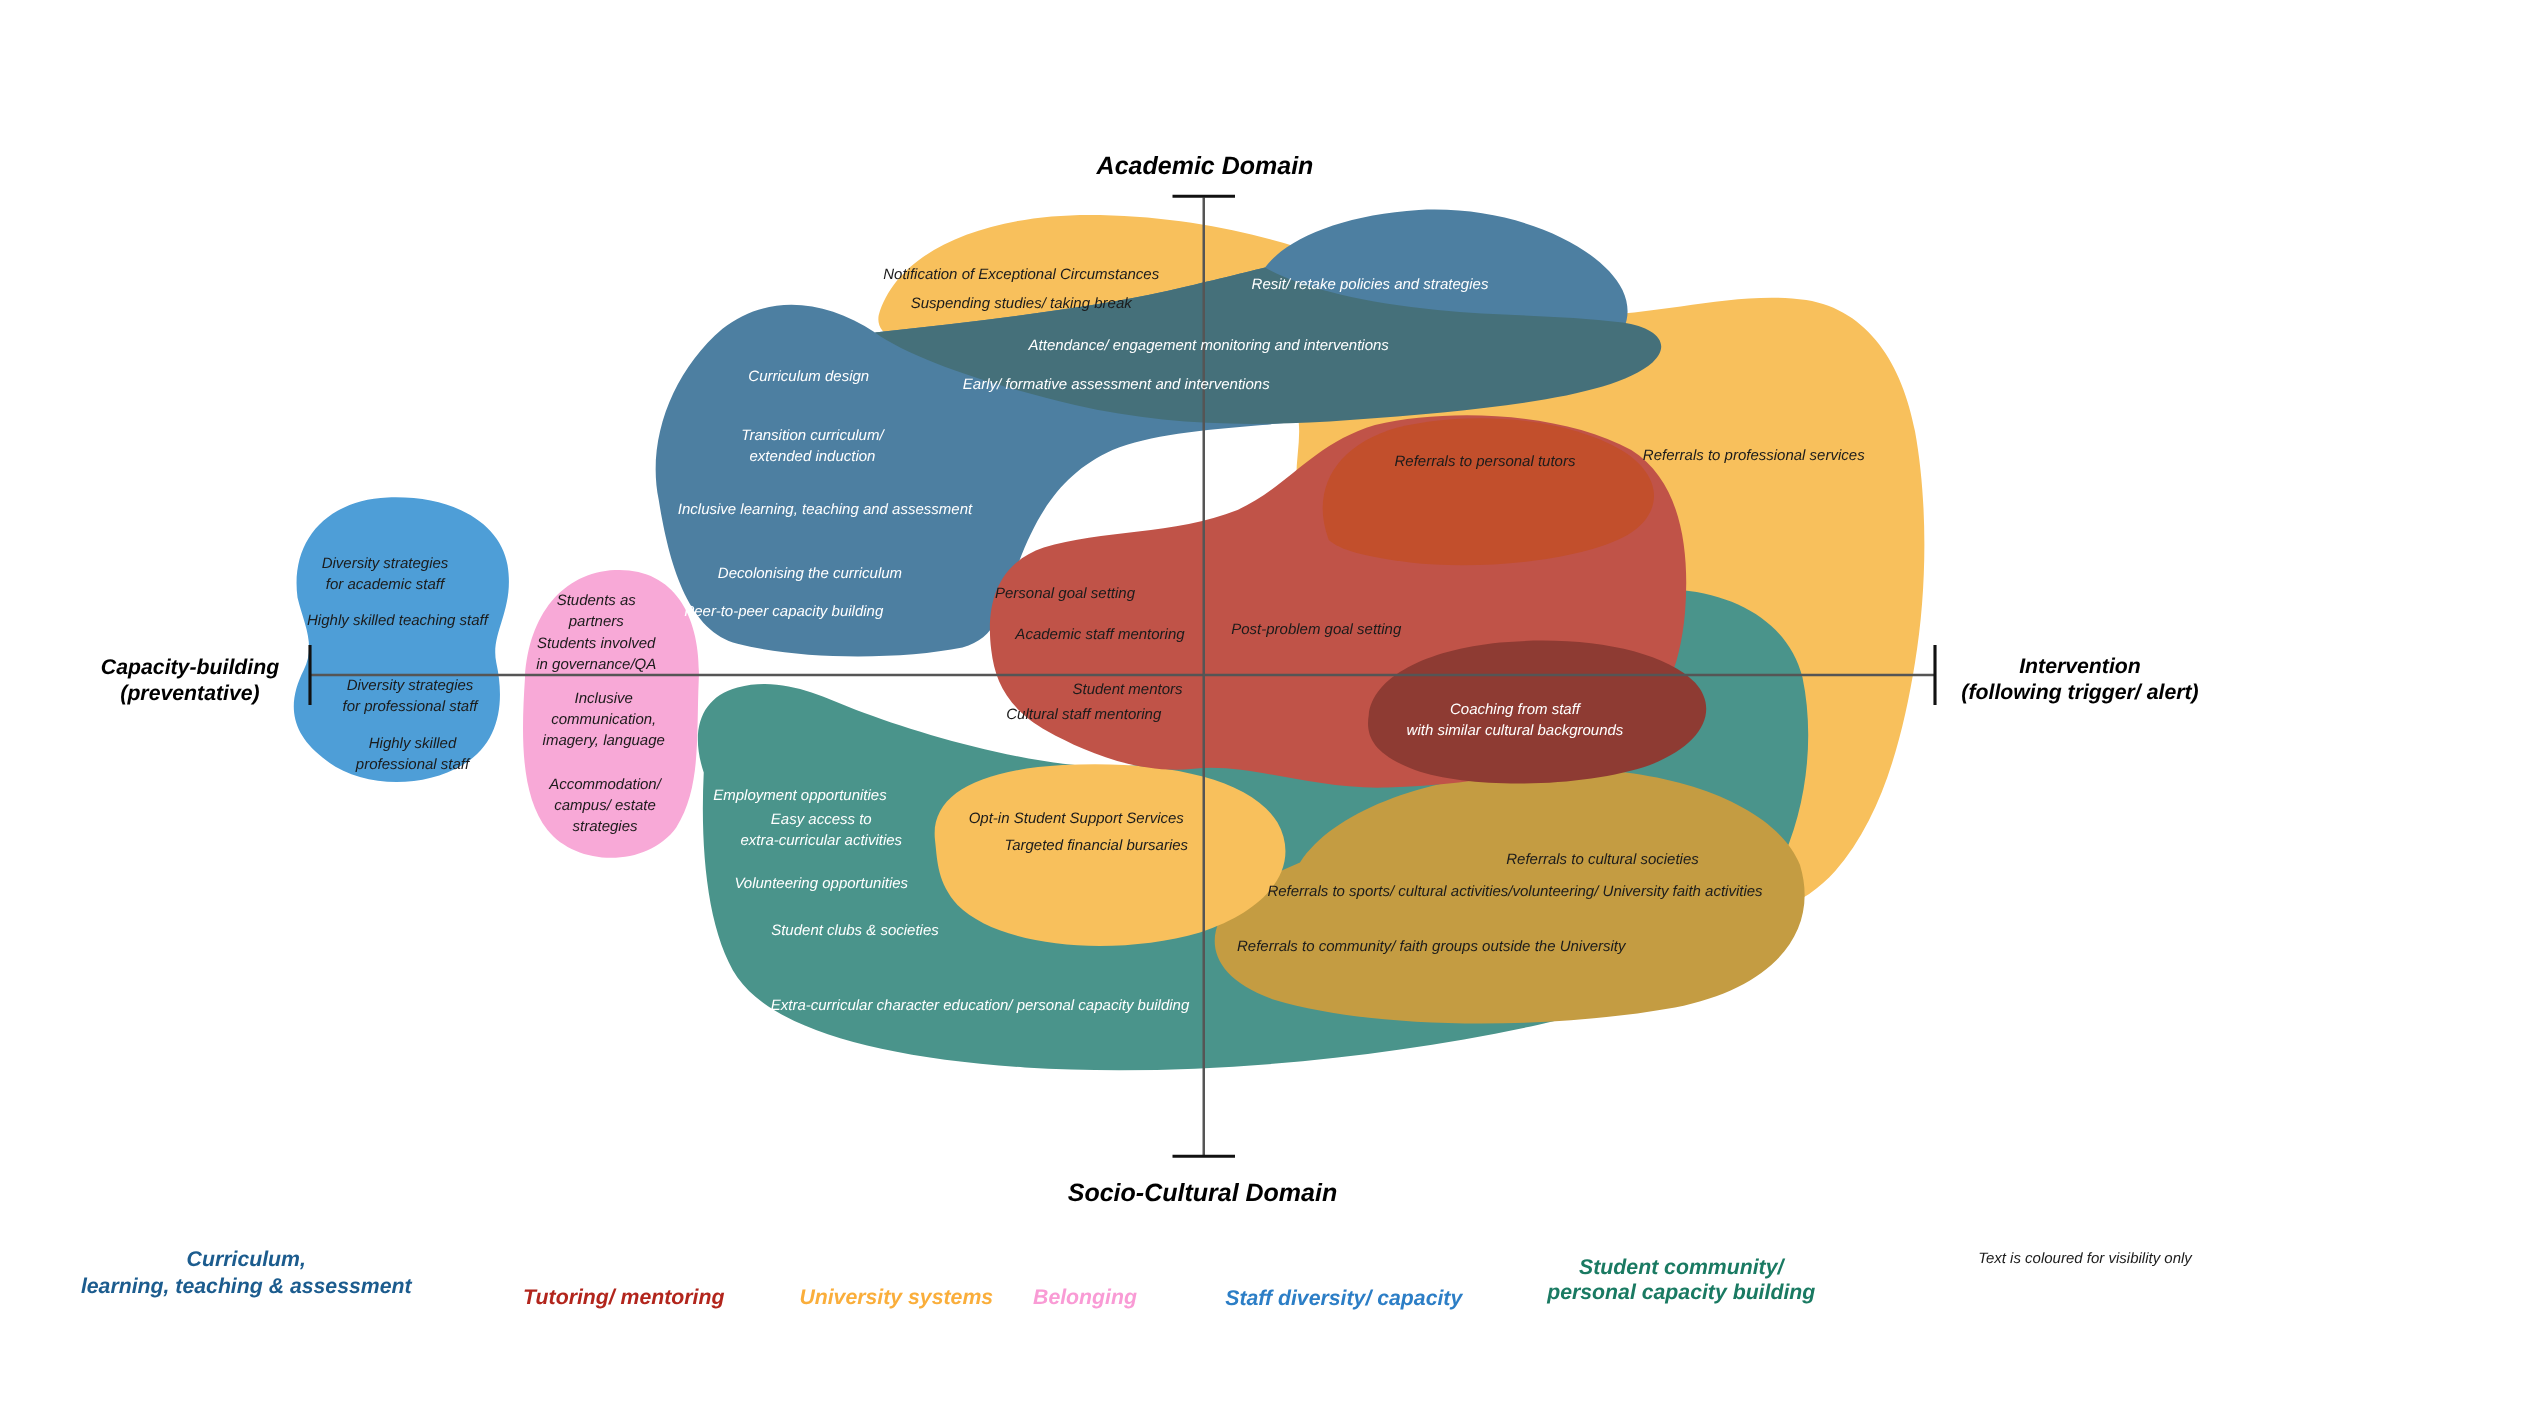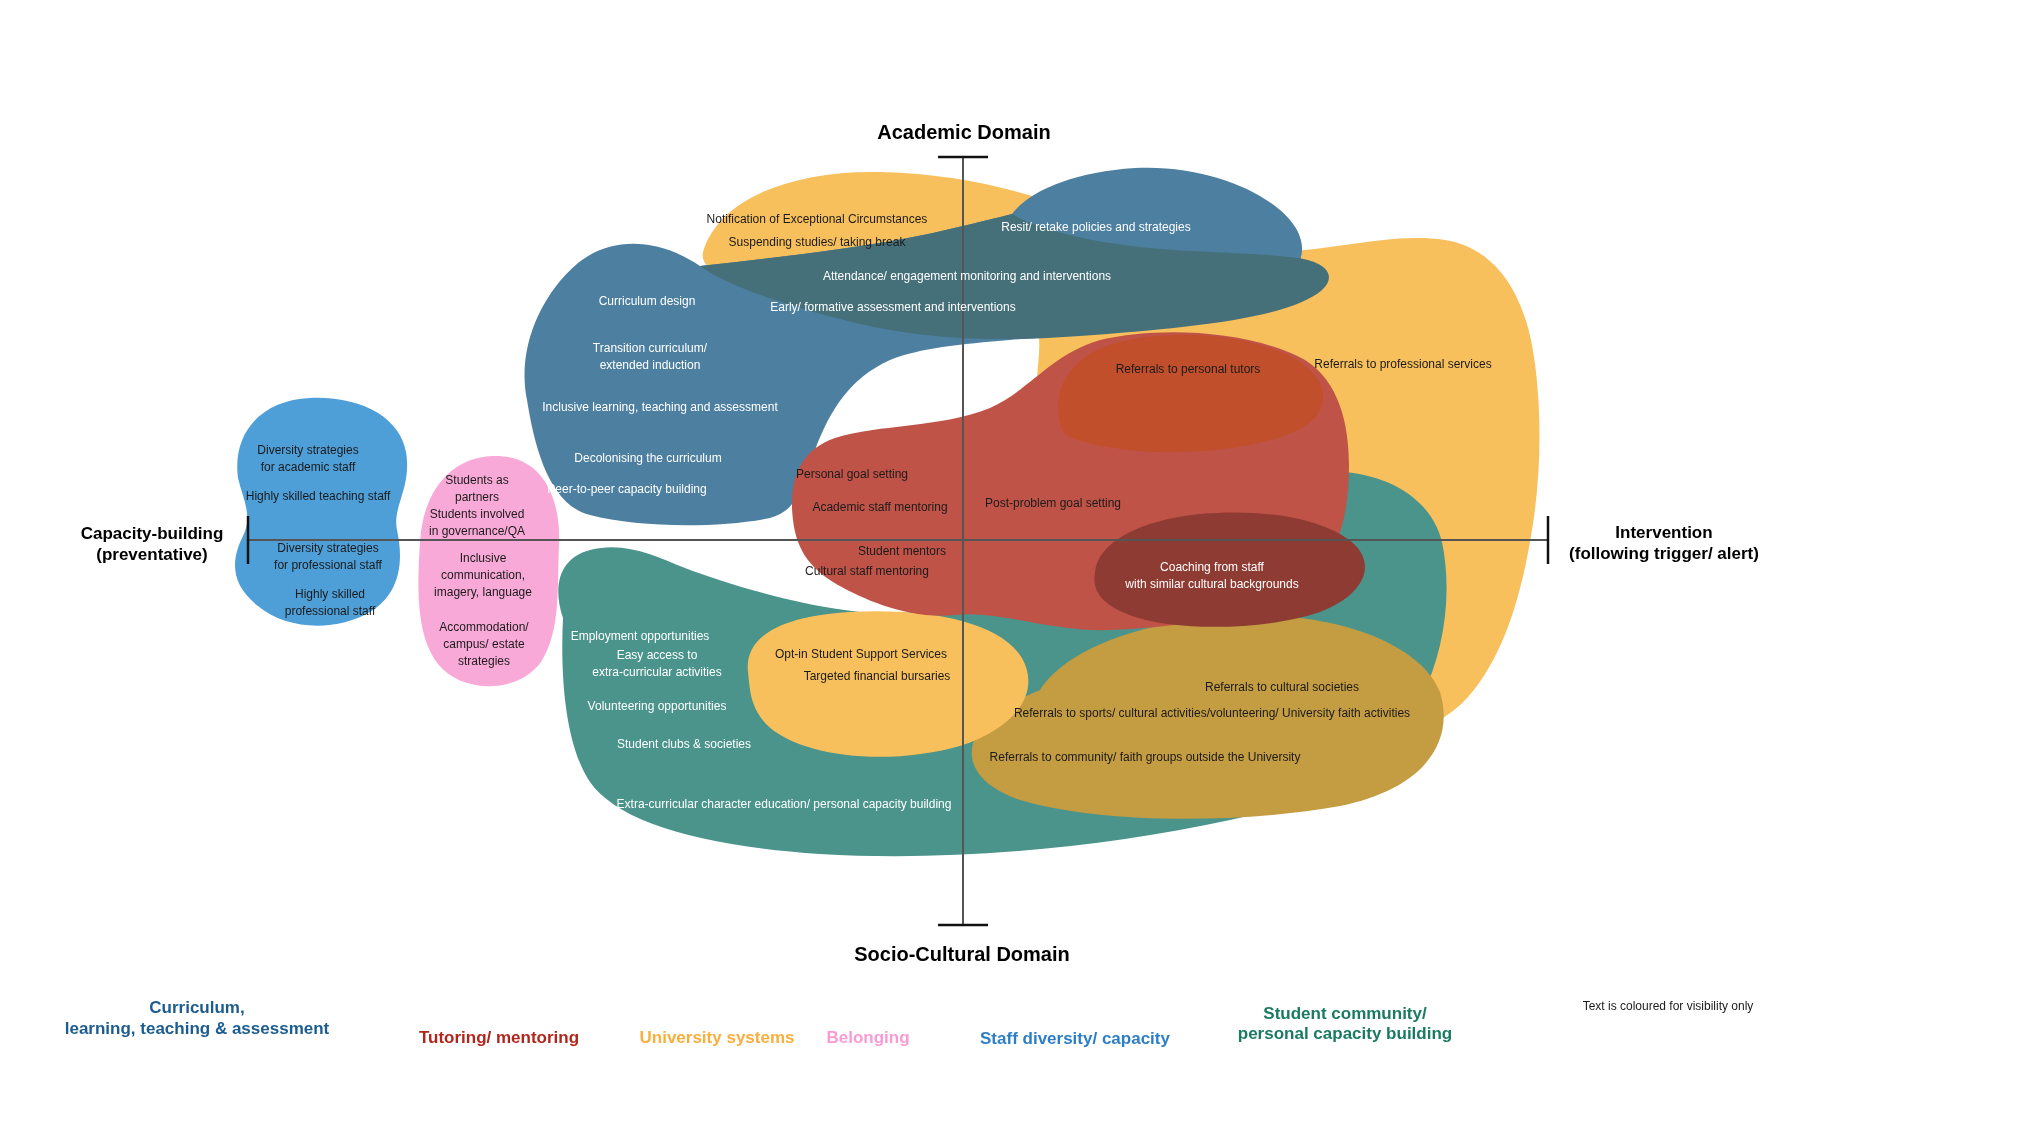--- a/index.html
+++ b/index.html
@@ -1,16 +1,16 @@
 <!DOCTYPE html>
 <html><head>
 <meta charset="utf-8">
 <style>
   html,body{margin:0;padding:0;background:#ffffff;}
-  .stage{position:relative;width:1889px;height:1133px;background:#fff;overflow:hidden;}
+  .stage{position:relative;width:1889px;height:1133px;background:#fff;overflow:hidden;font-style:italic;}
   svg{display:block;font-family:"Liberation Sans", sans-serif;}
   .lb{font-size:12px;fill:#1b1b1b;text-anchor:middle;}
   .lw{font-size:12px;fill:#ffffff;text-anchor:middle;}
   .title{font-size:20px;font-weight:bold;fill:#000;text-anchor:middle;}
   .axl{font-size:17px;font-weight:bold;fill:#000;text-anchor:middle;}
   .lg{font-size:17px;font-weight:bold;text-anchor:middle;}
   .note{font-size:12px;fill:#1b1b1b;text-anchor:middle;}
 </style>
 </head>
 <body>

